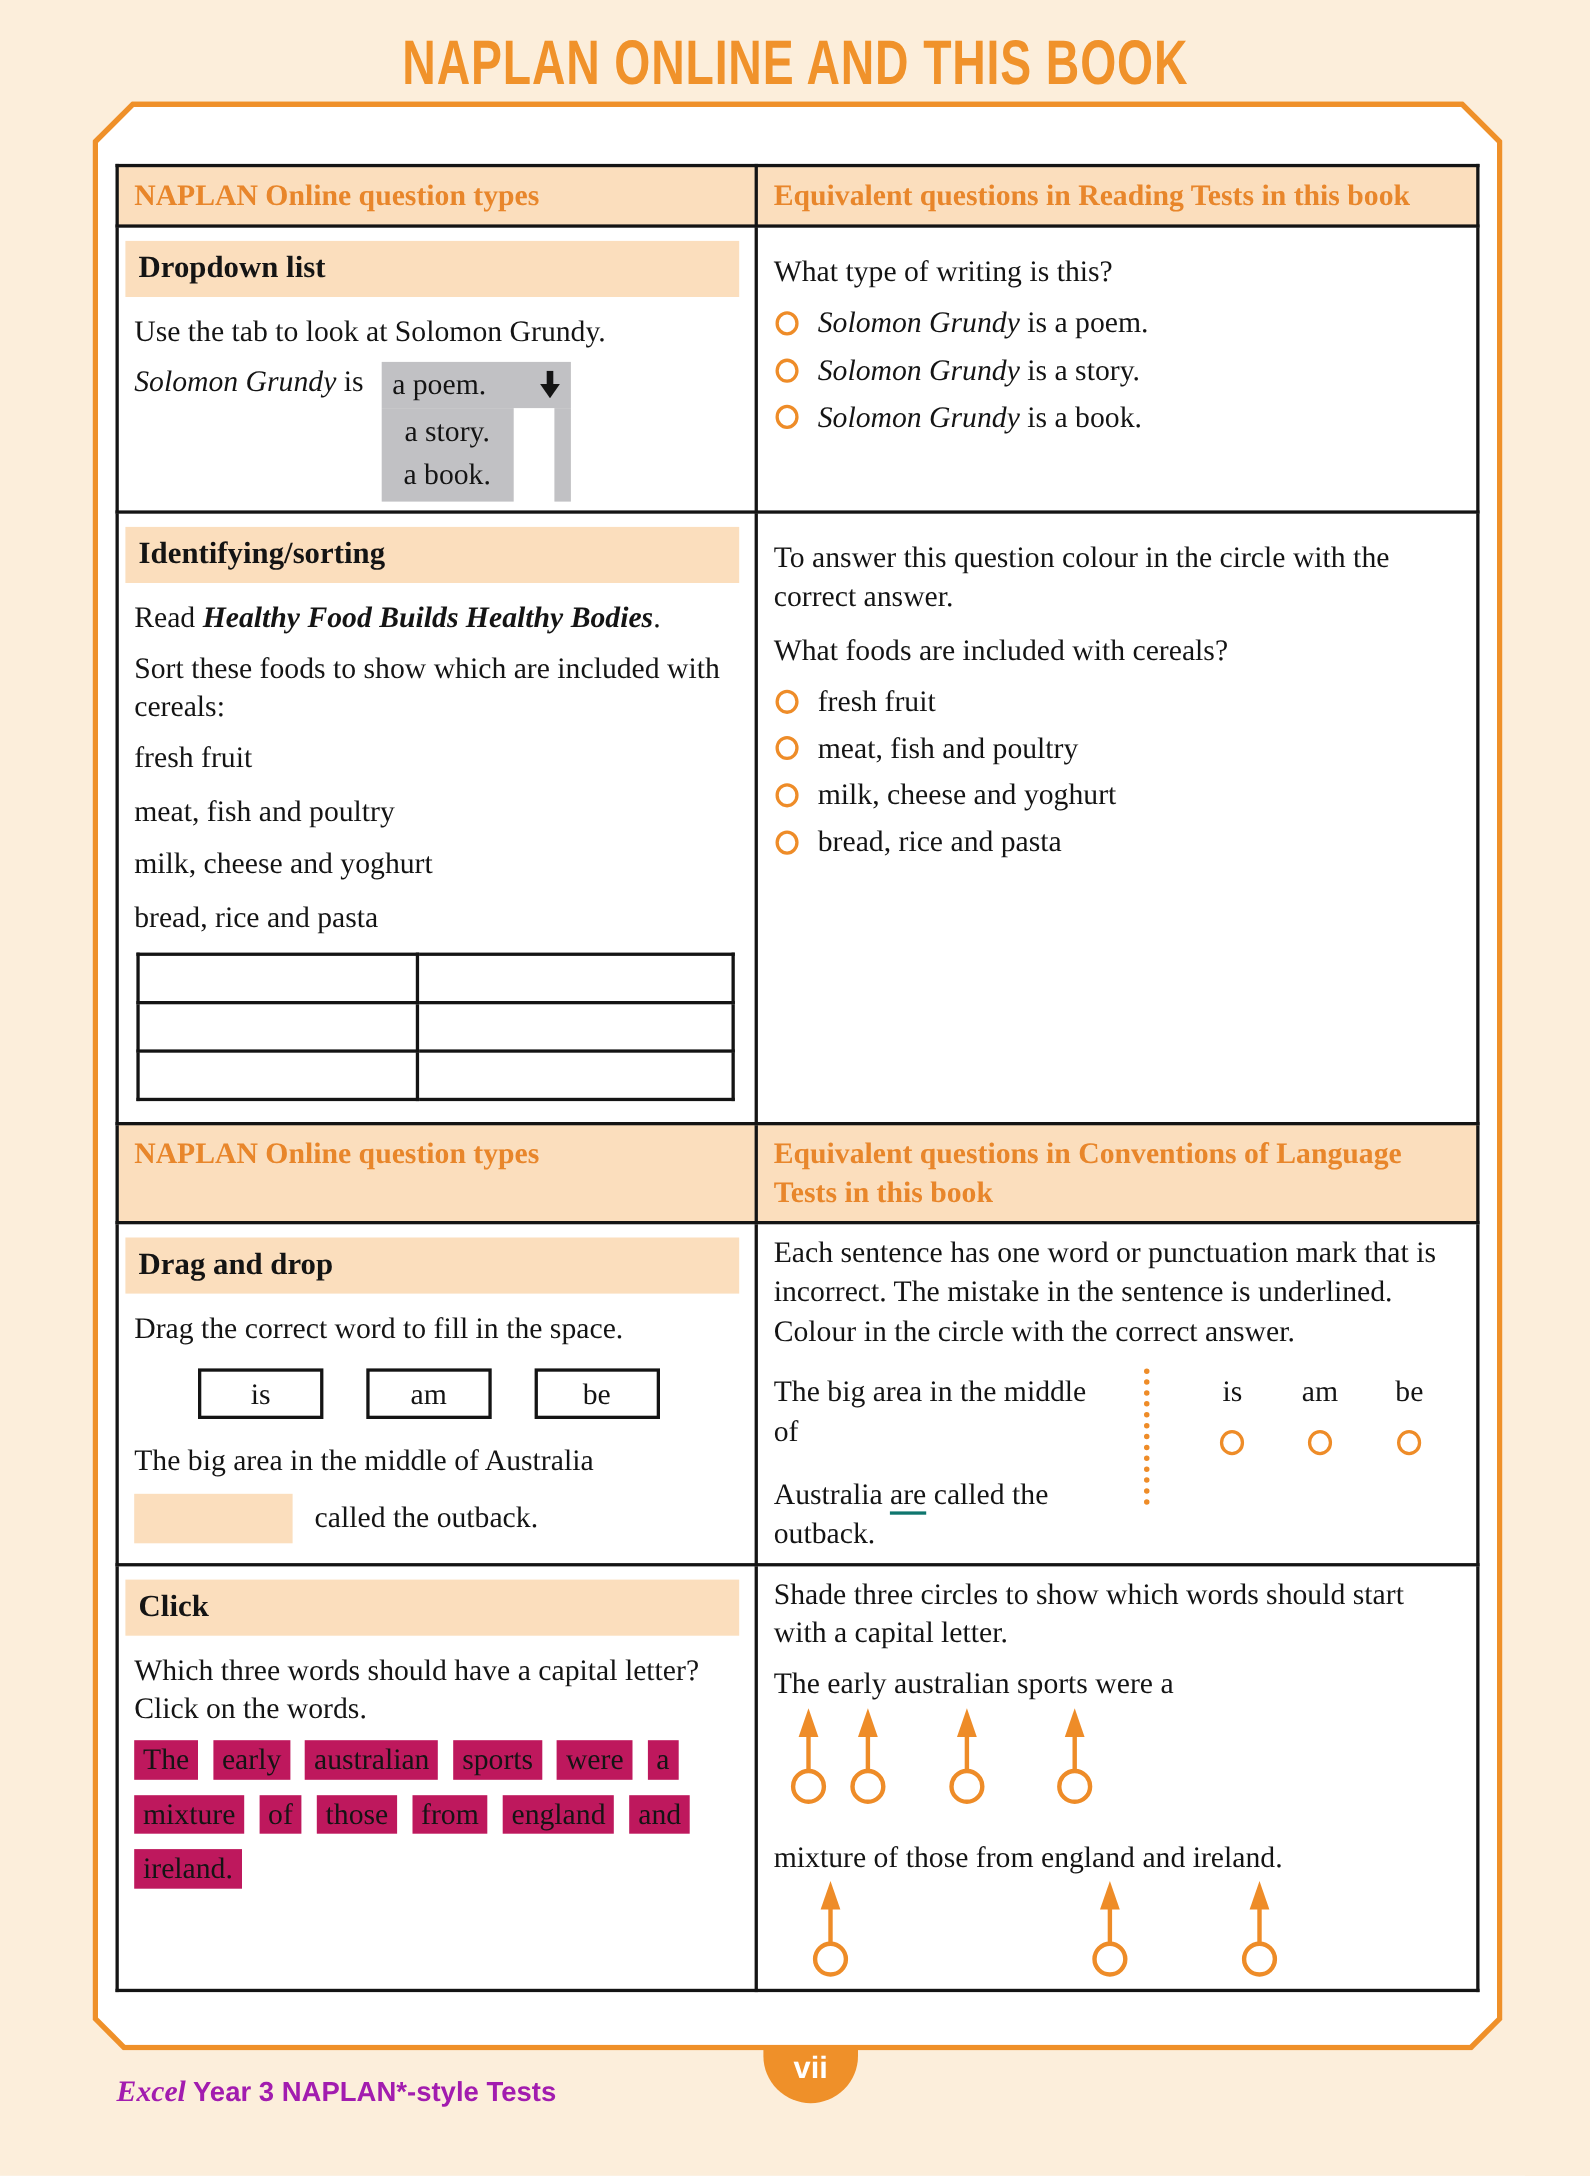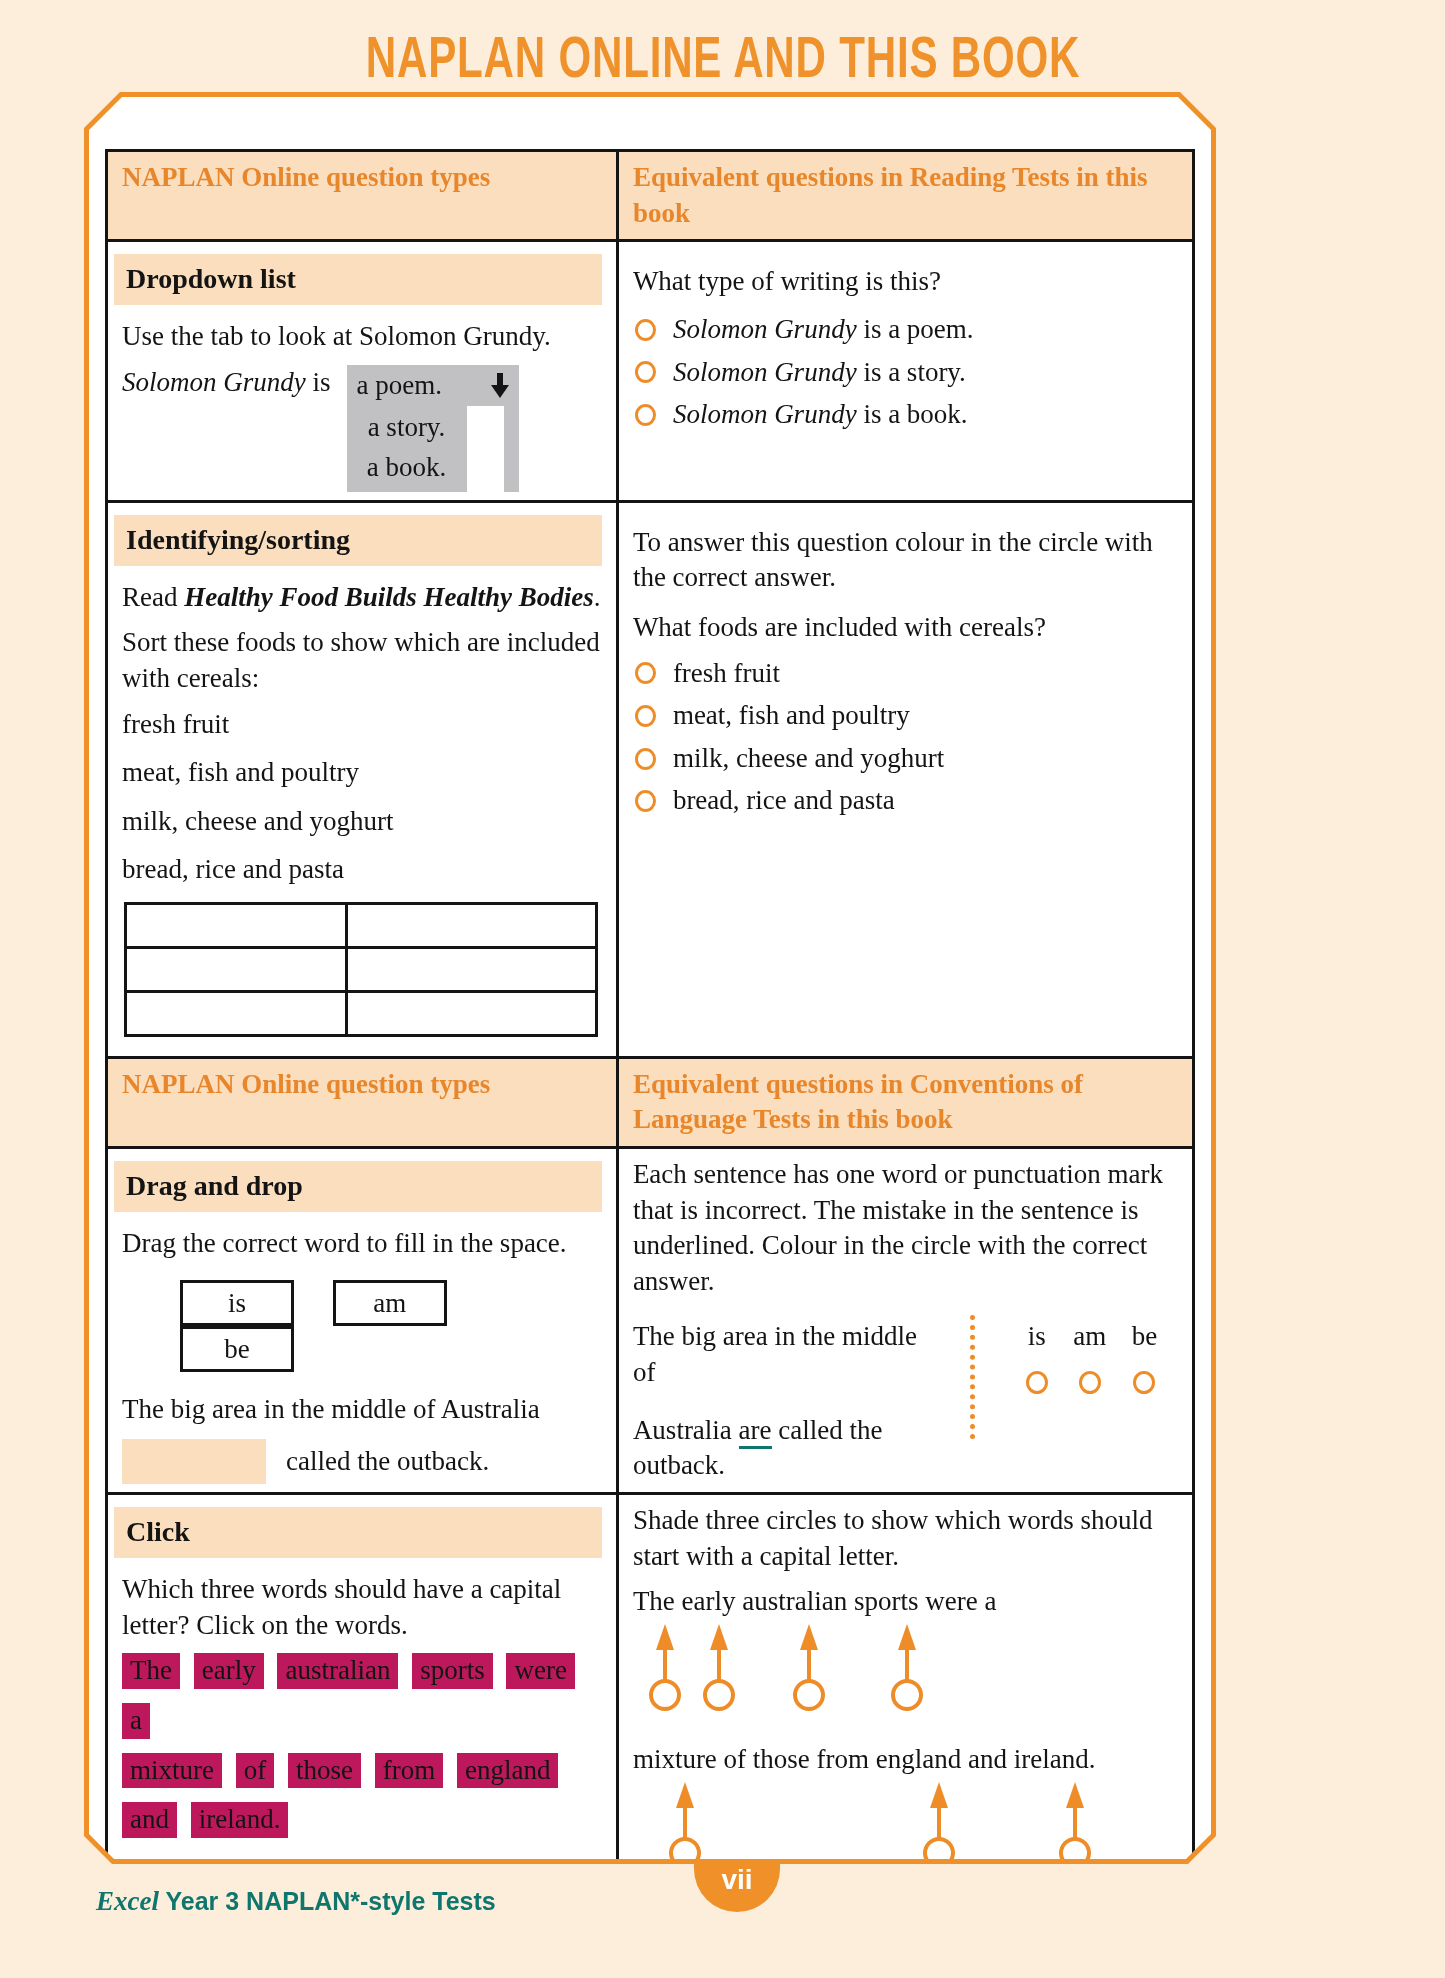--- a/index.html
+++ b/index.html
@@ -4,21 +4,21 @@
 <style>
   * { margin:0; padding:0; box-sizing:border-box; }
   html,body { width:1445px; height:1978px; }
   body { position:relative; background:#FCEEDB; font-family:"Liberation Serif", serif; color:#141414; }
 
   .title-wrap { position:absolute; top:26px; left:0; width:100%; text-align:center; }
   .title-inner { display:inline-block; font-family:"Liberation Sans", sans-serif; font-weight:800;
                  font-size:54px; color:#F0922B; transform:scale(0.78,1.06); transform-origin:center;
                  letter-spacing:1px; white-space:nowrap; }
 
-  .panel { position:absolute; top:92px; left:84px; width:1132px; height:1772px; background:#EF9029;
+  .panel { position:absolute; top:92px; left:84px; width:1282px; height:1772px; background:#EF9029;
            clip-path:polygon(36px 0, calc(100% - 36px) 0, 100% 36px, 100% calc(100% - 28px),
                      calc(100% - 28px) 100%, 28px 100%, 0 calc(100% - 28px), 0 36px); }
   .panel-inner { position:absolute; left:5px; top:5px; right:5px; bottom:5px; background:#ffffff;
            clip-path:polygon(33px 0, calc(100% - 33px) 0, 100% 33px, 100% calc(100% - 25px),
                      calc(100% - 25px) 100%, 25px 100%, 0 calc(100% - 25px), 0 33px);
            padding:52px 16px 0 16px; }
 
   table.main { width:100%; border-collapse:collapse; }
   table.main > tbody > tr > td { border:3px solid #141414; vertical-align:top; padding:8px 14px;
            font-size:27px; line-height:1.32; }
@@ -71,22 +71,22 @@
   .opt { text-align:center; }
   .opt .circ { width:22px; height:23px; border:3.5px solid #EE8C28; border-radius:50%;
                margin:16px auto 0; background:#fff; }
 
   
   .hw { display:inline-block; background:#be185d; padding:3px 8px; margin:0 7px 14px 0; }
   .wline { line-height:1.1; }
   .arrowrow { position:relative; height:94px; }
   .arrow-marker { position:absolute; top:2px; width:36px; height:92px; }
 
-  .footer-text { position:absolute; top:1886px; left:96px; font-family:"Liberation Sans", sans-serif;
-                 font-weight:bold; font-size:25px; color:#0f766e; }
+  .footer-text { position:absolute; top:1886px; left:106px; font-family:"Liberation Sans", sans-serif;
+                 font-weight:bold; font-size:25px; color:#a21caf; }
   .footer-text .ex { font-family:"Liberation Serif", serif; font-style:italic; font-size:27px; }
   .badge { position:absolute; top:1862px; left:694px; width:86px; height:50px; background:#EF9029;
            border-radius:0 0 46px 46px; text-align:center; color:#fff;
            font-family:"Liberation Sans", sans-serif; font-weight:bold; font-size:28px; line-height:36px; }
 </style>
 </head>
 <body>
 
 <div class="title-wrap">
   <span class="title-inner">NAPLAN ONLINE AND THIS BOOK</span>

